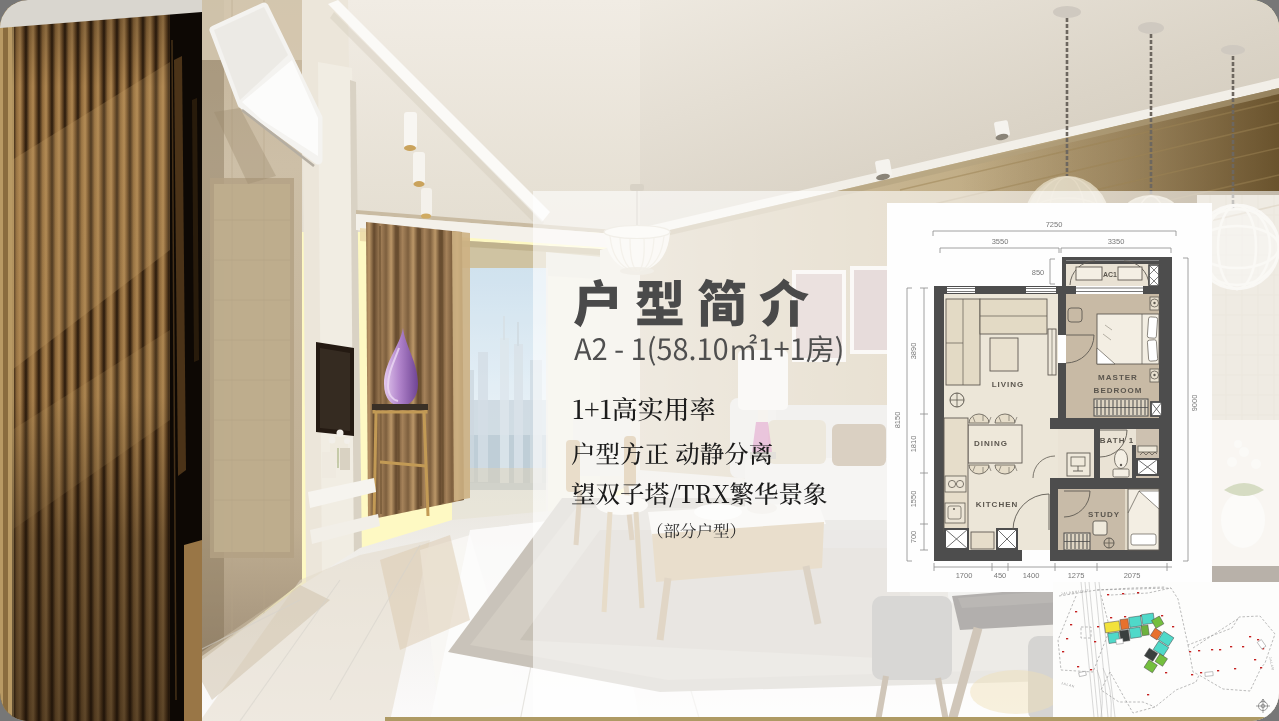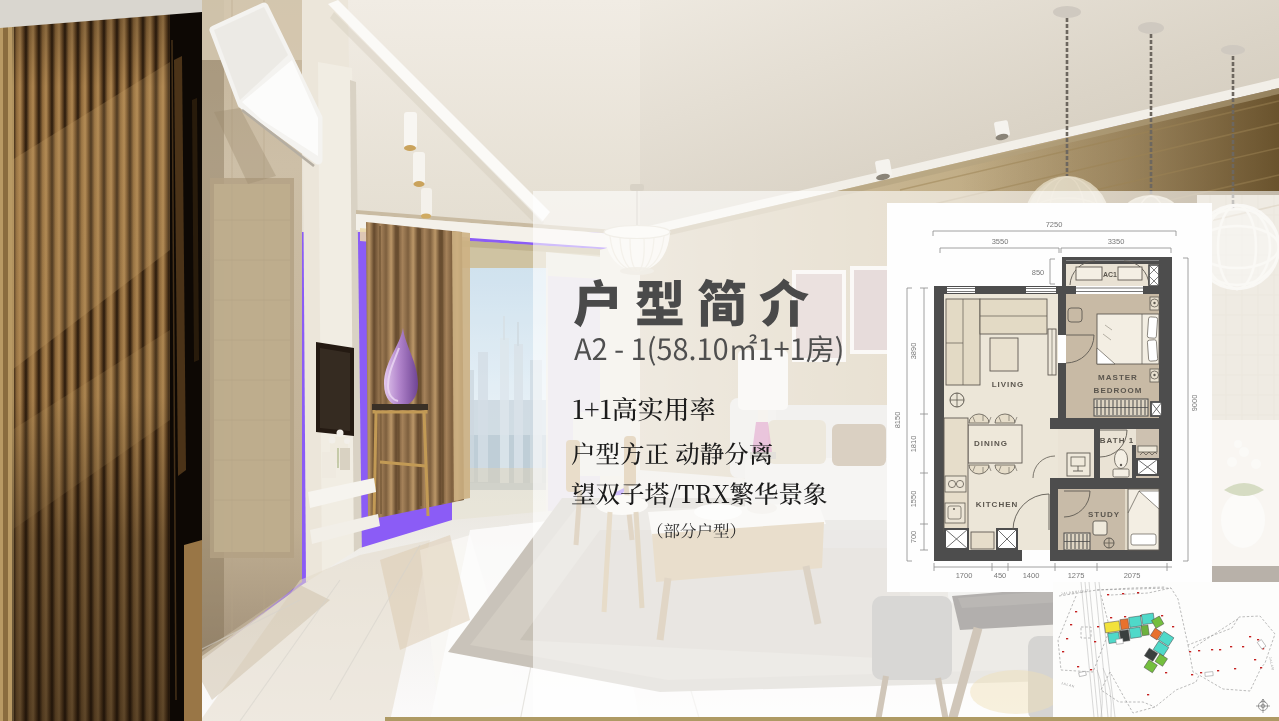--- a/index.html
+++ b/index.html
@@ -1,16 +1,16 @@
 <!DOCTYPE html>
 <html><head>
 <meta charset="utf-8">
 <style>
 html,body{margin:0;padding:0;background:#777;}
-#stage{position:relative;width:1279px;height:721px;overflow:hidden;background:#8b5cf6;font-family:"Liberation Sans",sans-serif;}
+#stage{position:relative;width:1279px;height:721px;overflow:hidden;background:#fef9c3;font-family:"Liberation Sans",sans-serif;border-radius:28px;}
 #stage svg{display:block;}
 .abs{position:absolute;}
 </style>
 </head>
 <body>
 <div id="stage">
 
 <svg class="abs" style="left:0;top:0" width="1279" height="721" viewBox="0 0 1279 721">
 <defs>
 <linearGradient id="ceil" x1="0" y1="0" x2="0" y2="1">

